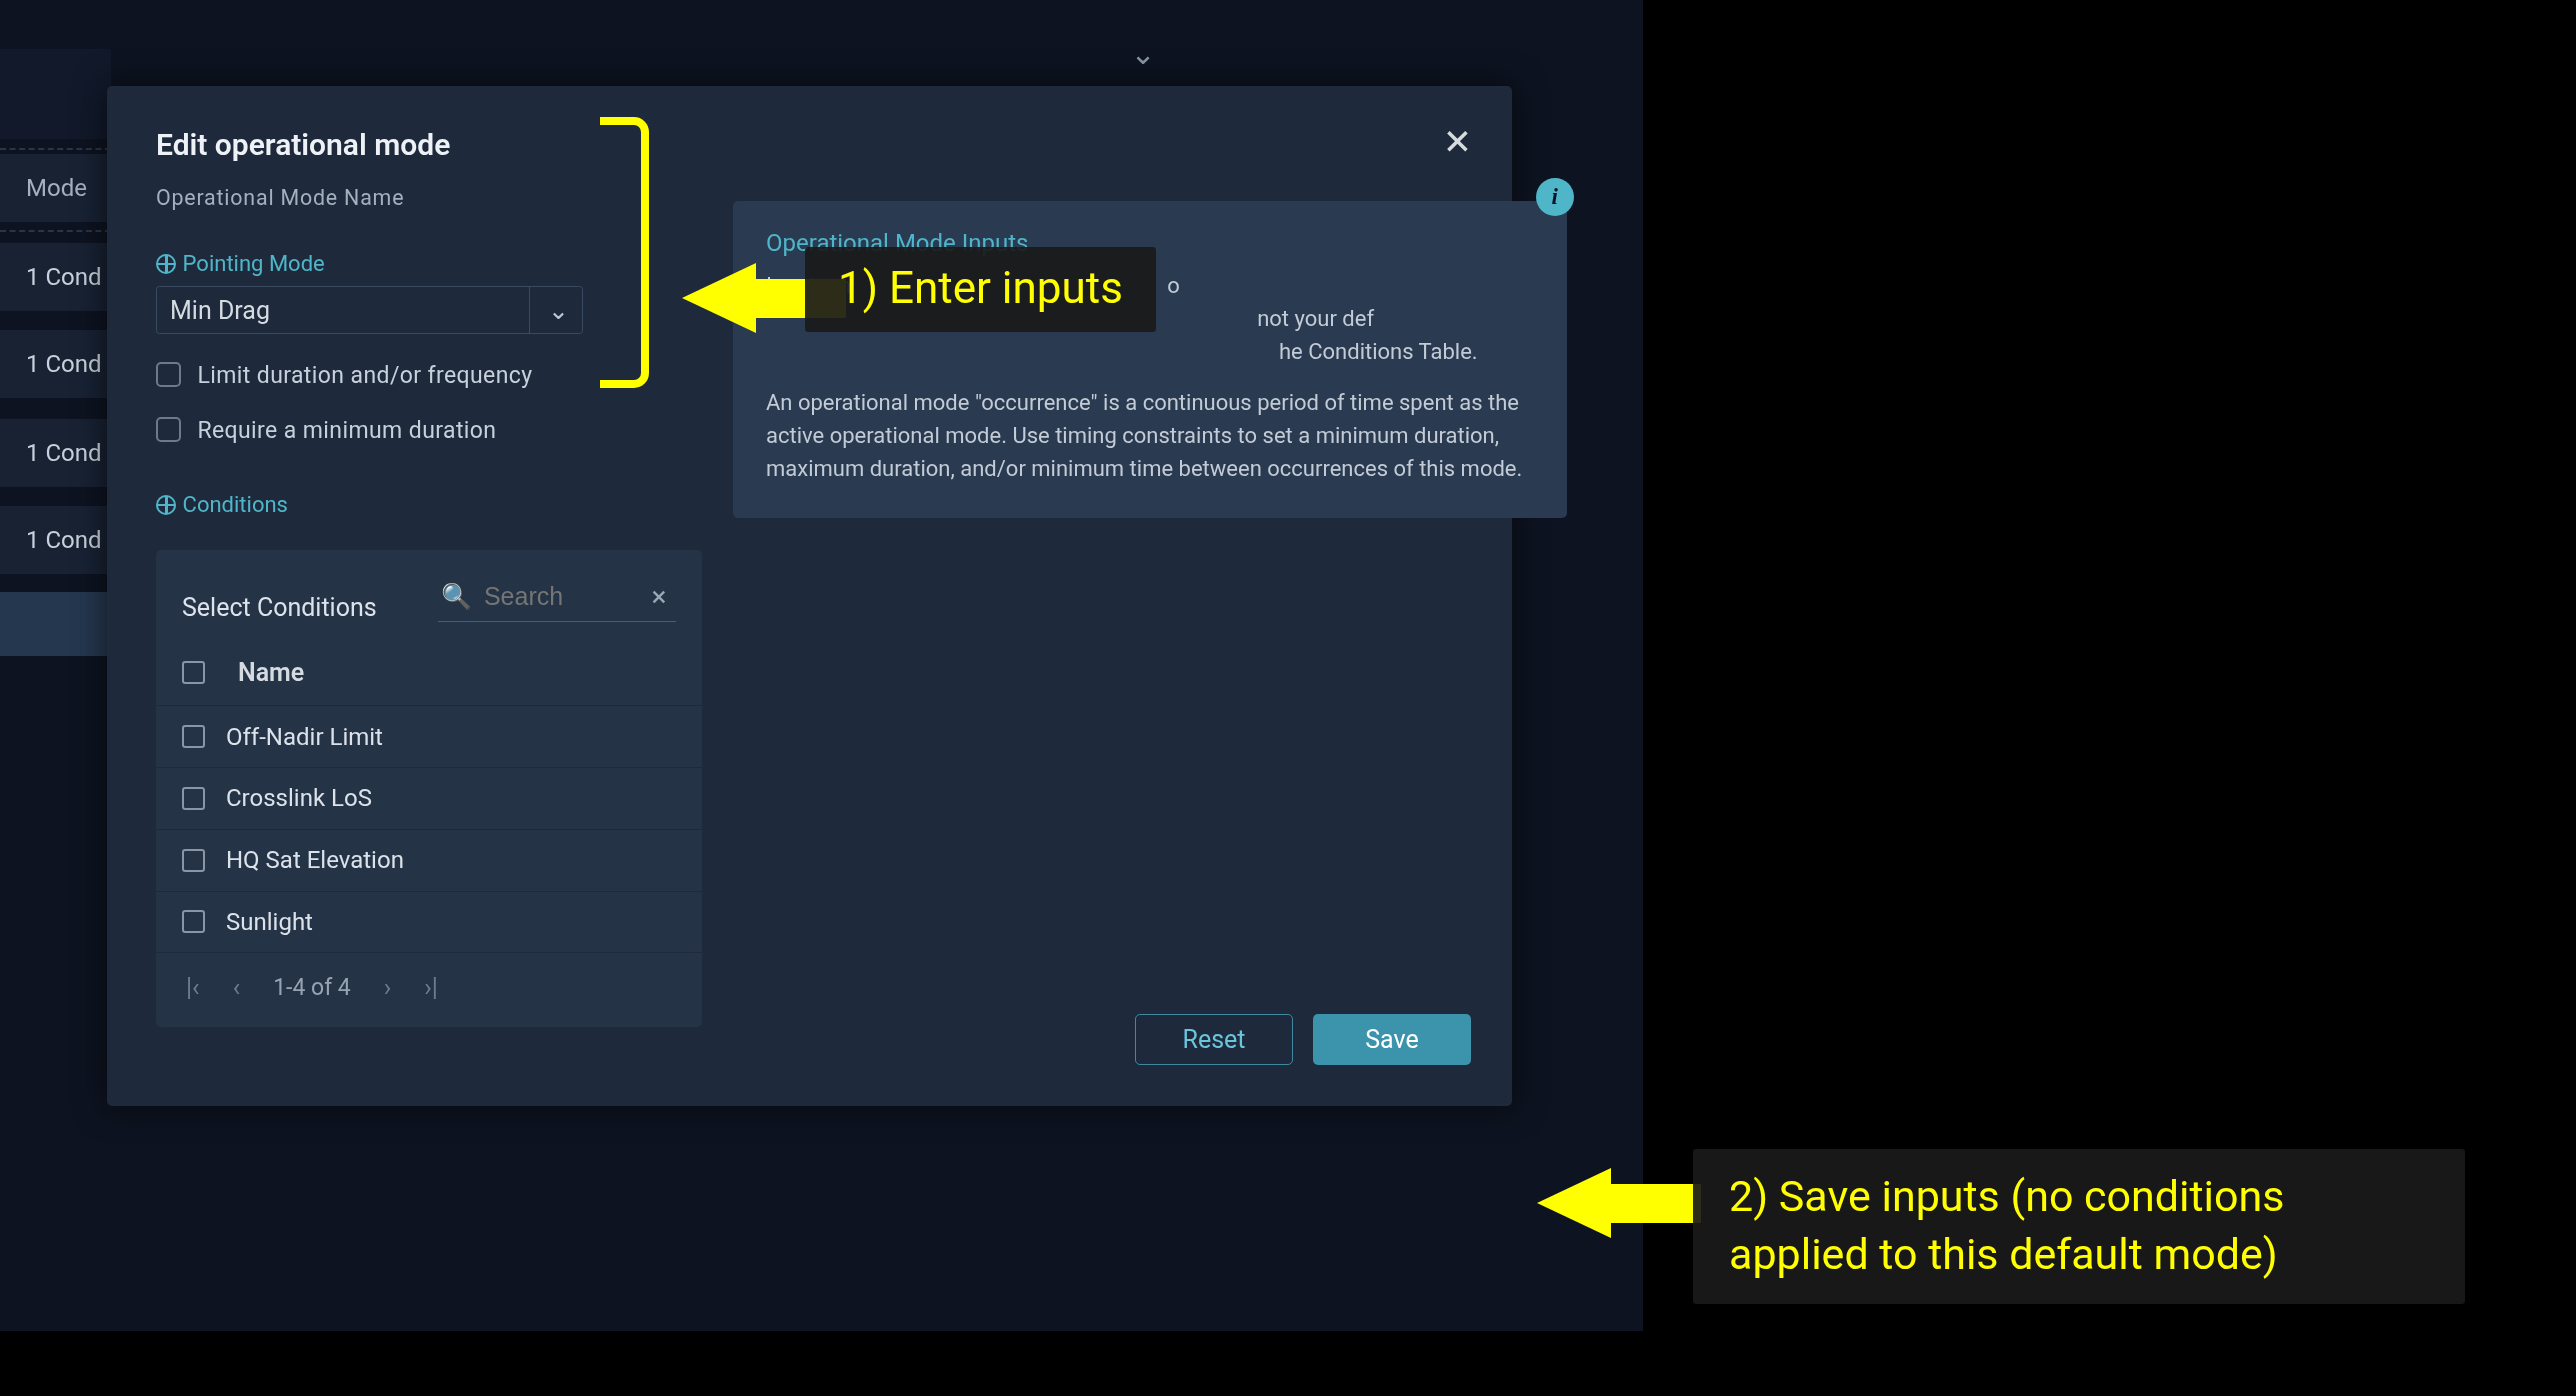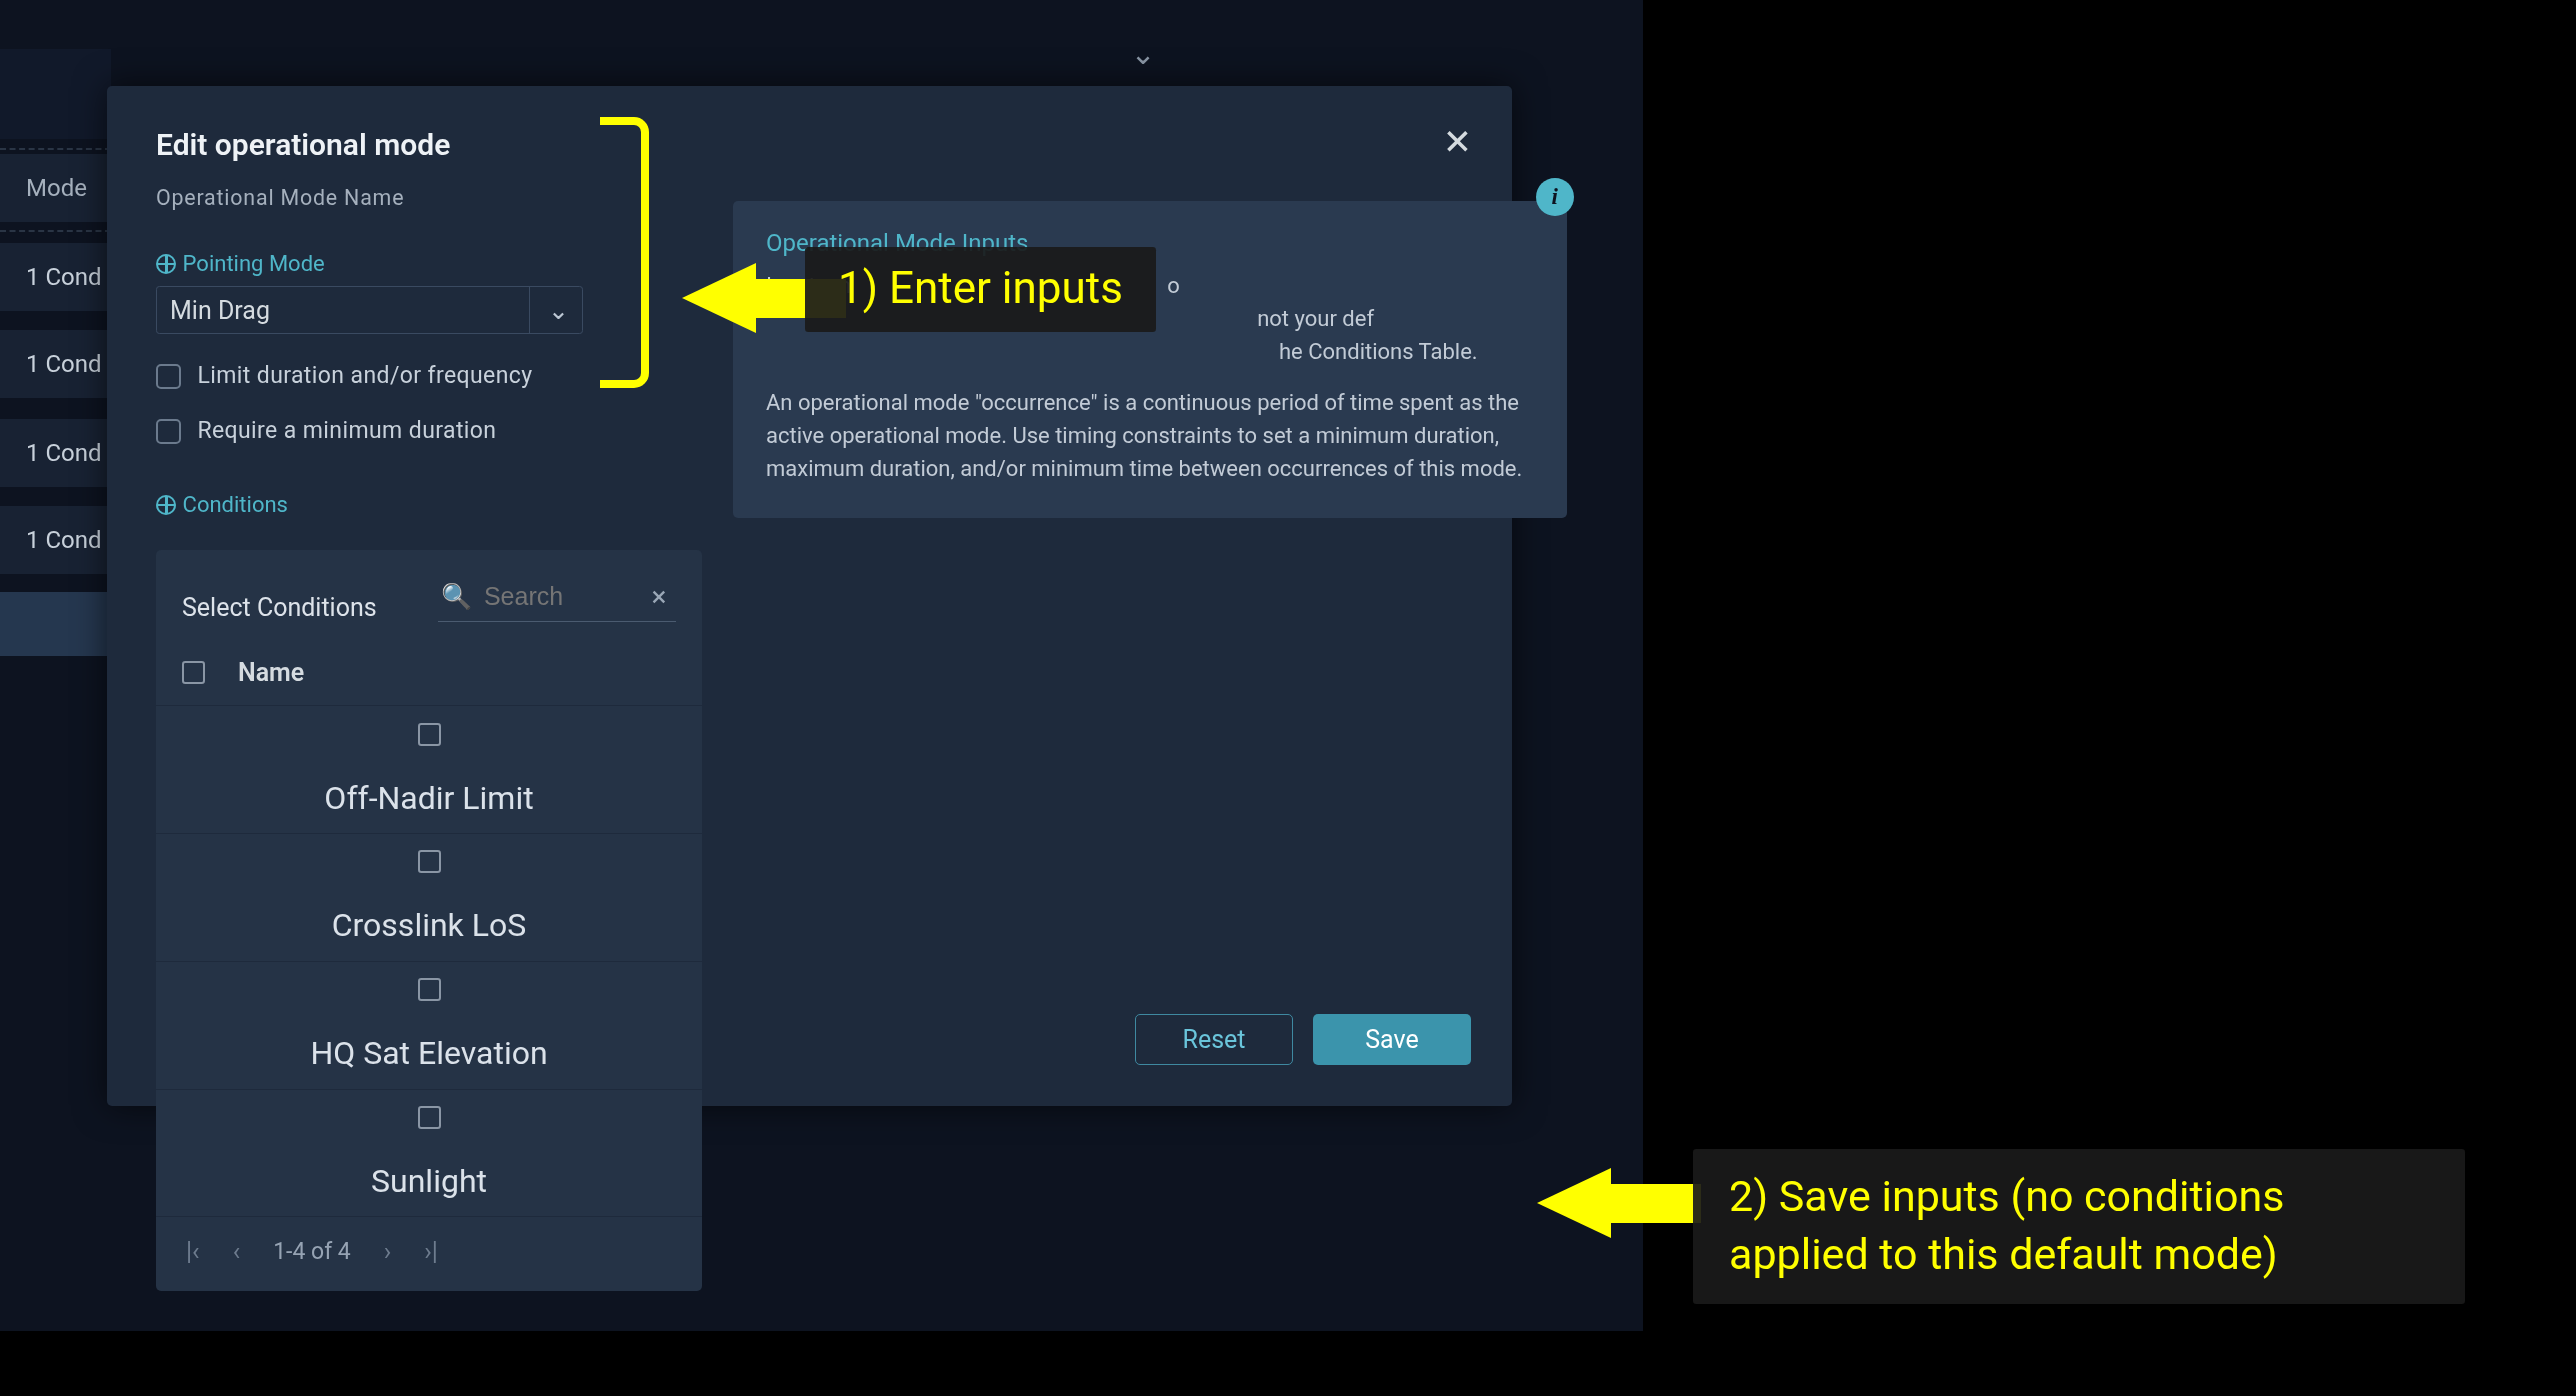--- a/index.html
+++ b/index.html
@@ -64,37 +64,37 @@
   .globe-icon::before{content:"";position:absolute;left:7.4px;top:-0.8px;width:2.5px;height:18px;background:#4fb6c9;}
   .globe-icon::after{content:"";position:absolute;left:-0.8px;top:7.4px;width:18px;height:2.5px;background:#4fb6c9;}
 
   .select-box {
     width:427px; height:48px; border:1.6px solid #3a4a61; border-radius:3.3px;
     display:flex; align-items:center; justify-content:space-between; padding:0 13px;
     color:#d5dbe0; font-size:25px; background:#1e2a3c; cursor:pointer;
   }
   .select-chev { border-left:1.6px solid #3a4a61; height:100%; display:flex;align-items:center;padding-left:18px; color:#bcc7d4;font-size:25px;}
 
-  .checkbox-row { display:flex; align-items:flex-end; gap:16.4px; margin-top:28px; color:#c8d1db; font-size:23px; letter-spacing:0.4px;}
+  .checkbox-row { display:flex; align-items:flex-start; gap:16.4px; margin-top:28px; color:#c8d1db; font-size:23px; letter-spacing:0.4px;}
   .chk { width:25px;height:25px;border:2.5px solid #6b7a8d;border-radius:5px; }
 
   
   .cond-panel{
     width:546px; margin-top:23px; background:#253346; border-radius:5px;
     padding:25px 0 0 0;
   }
   .cond-head{ display:flex; align-items:flex-end; justify-content:space-between; padding:0 26px 18px 26px; }
   .cond-title{ font-size:25px; color:#dde3ea; }
   .cond-search{ display:flex; align-items:center; gap:11.5px; border-bottom:1.6px solid #4b5b70; padding:5px 3.3px 8.2px 3.3px; width:238px;}
   .cond-search input{ background:transparent;border:none;outline:none;color:#9aa7b6;font-size:25px; width:156px;}
   .mag{ color:#cfd7e0; font-size:25px;}
   .clr{ color:#9aa7b6; font-size:28px; cursor:pointer;}
 
   .cond-header-row{ display:flex;align-items:center;gap:33px;padding:18px 26px; border-bottom:0.8px solid #1e2a3c; font-weight:600; font-size:25px;}
-  .cond-row{ display:flex;align-items:center;gap:33px;padding:16.4px 26px; border-bottom:0.8px solid #1e2a3c; font-size:32px; color:#dbe2ea;flex-direction:column;}
+  .cond-row{ display:flex;align-items:center;gap:21px;padding:16.4px 26px; border-bottom:0.8px solid #1e2a3c; font-size:24px; color:#dbe2ea;}
   .cond-row:last-of-type{ border-bottom:none;}
   .cond-chk { width:23px;height:23px;border:2.5px solid #8a96a5;border-radius:3.3px;}
 
   .pager{ display:flex; align-items:center; justify-content:flex-start; gap:33px; padding:20px 30px 25px 30px; color:#96a3b3; font-size:23px;}
   .pg-btn{ color:#6e7c8e; font-size:25px; cursor:pointer; }
 
   
   .help-card{ position:relative; background:#2a3a50; border-radius:5px; padding:28px 33px 33px 33px; width:834px; }
   .help-i{ position:absolute; right:-6.6px; top:-23px; width:38px;height:38px;border-radius:50%;background:#4fb6c9;color:#0d1320;display:flex;align-items:center;justify-content:center;font-weight:700;font-size:23px;font-family:Georgia,serif;font-style:italic;}
   .help-h{ color:#4fb6c9; font-size:24px; margin-bottom:11.5px;}

